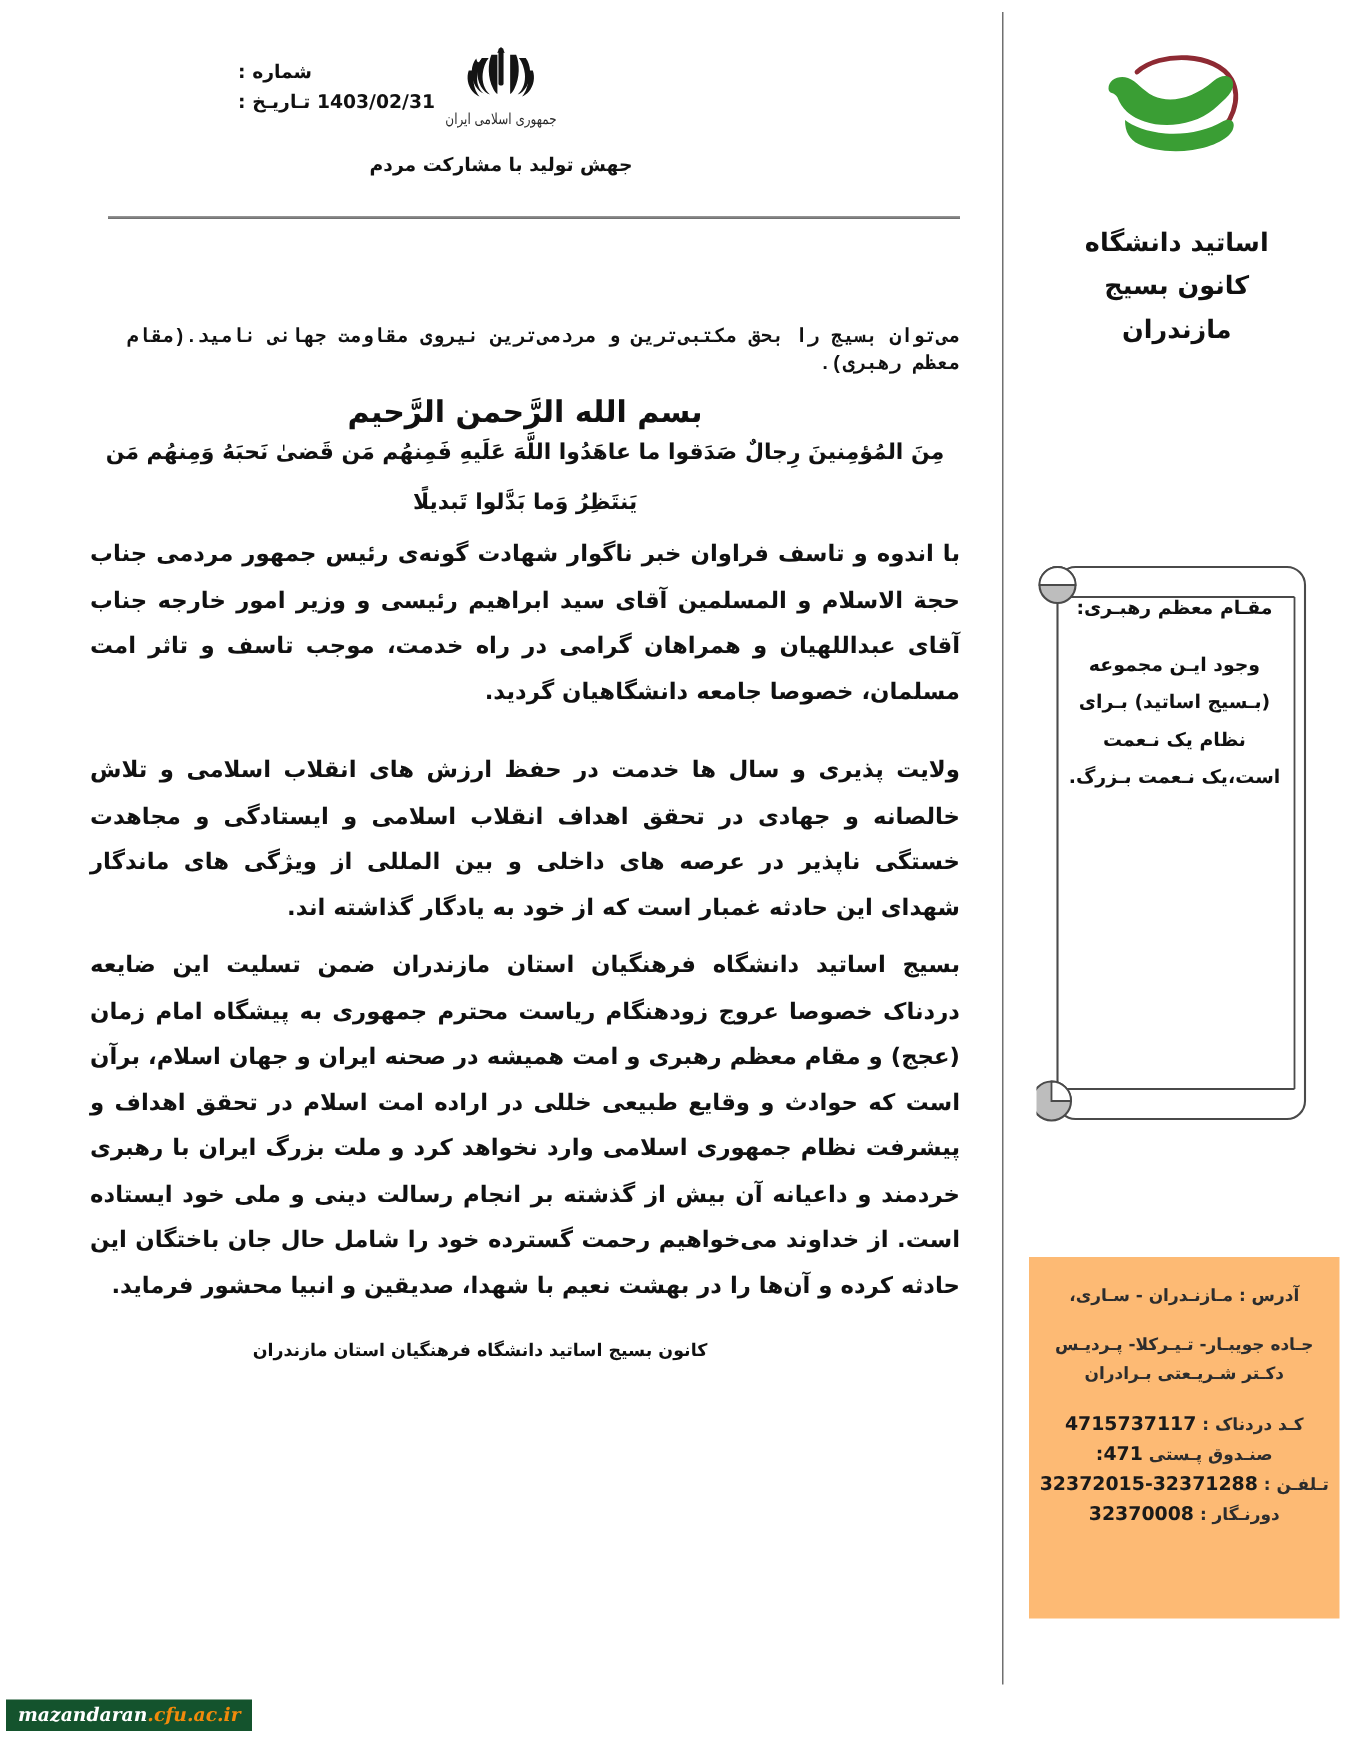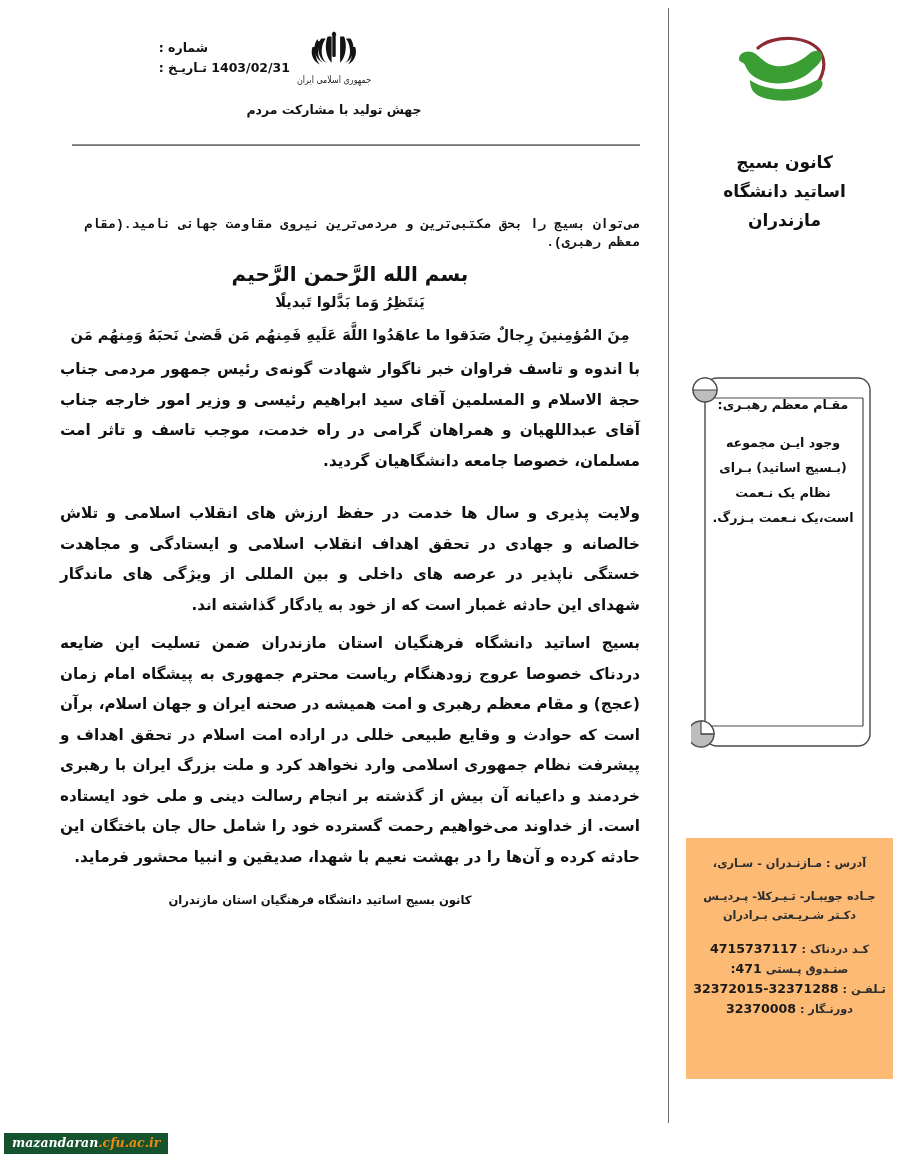--- a/index.html
+++ b/index.html
@@ -192,22 +192,22 @@
 
       <div class="slogan">جهش تولید با مشارکت مردم</div>
     </div>
 
     <div class="hrule"></div>
 
     <div class="leader-quote">می‌توان بسیج را بحق مکتبی‌ترین و مردمی‌ترین نیروی مقاومت جهانی نامید.(مقام معظم رهبری).</div>
 
     <div class="body">
       <div class="bism">بسم الله الرَّحمن الرَّحیم</div>
+      <div class="ayah">مِنَ المُؤمِنینَ رِجالٌ صَدَقوا ما عاهَدُوا اللَّهَ عَلَیهِ فَمِنهُم مَن قَضیٰ نَحبَهُ وَمِنهُم مَن</div>
       <div class="ayah">یَنتَظِرُ وَما بَدَّلوا تَبدیلًا</div>
-      <div class="ayah">مِنَ المُؤمِنینَ رِجالٌ صَدَقوا ما عاهَدُوا اللَّهَ عَلَیهِ فَمِنهُم مَن قَضیٰ نَحبَهُ وَمِنهُم مَن</div>
       <p class="para">با اندوه و تاسف فراوان خبر ناگوار شهادت گونه‌ی رئیس جمهور مردمی جناب حجة الاسلام و المسلمین آقای سید ابراهیم رئیسی و وزیر امور خارجه جناب آقای عبداللهیان و همراهان گرامی در راه خدمت، موجب تاسف و تاثر امت مسلمان، خصوصا جامعه دانشگاهیان گردید.</p>
       <div class="gap"></div>
       <p class="para">ولایت پذیری  و سال ها خدمت در حفظ ارزش های انقلاب اسلامی و تلاش خالصانه و جهادی در تحقق اهداف انقلاب اسلامی و ایستادگی و مجاهدت خستگی ناپذیر در عرصه های داخلی و بین المللی از ویژگی های ماندگار شهدای این حادثه غمبار است که از خود به یادگار گذاشته اند.</p>
       <div class="gap-sm"></div>
       <p class="para">بسیج اساتید دانشگاه فرهنگیان استان مازندران ضمن تسلیت این ضایعه دردناک خصوصا عروج زودهنگام ریاست محترم جمهوری به پیشگاه امام زمان (عجج) و مقام معظم رهبری و امت همیشه در صحنه ایران و جهان اسلام، برآن است که حوادث و وقایع طبیعی خللی در اراده امت اسلام در تحقق اهداف و پیشرفت نظام جمهوری اسلامی وارد نخواهد کرد و ملت بزرگ ایران با رهبری خردمند و داعیانه آن بیش از گذشته بر انجام رسالت دینی و ملی خود ایستاده است. از خداوند می‌خواهیم رحمت گسترده خود را شامل حال جان باختگان این حادثه کرده و آن‌ها را در بهشت نعیم با شهدا، صدیقین و انبیا محشور فرماید.</p>
     </div>
 
     <div class="signature">کانون بسیج اساتید دانشگاه فرهنگیان استان مازندران</div>
   </div>
 
@@ -215,22 +215,22 @@
 
     <div class="logo-wrap">
       <svg width="120" height="90" viewBox="0 0 120 90">
         <path d="M33 22 C48 8 86 9 96 27 C103 40 96 58 84 64" fill="none" stroke="#8e2a33" stroke-width="3.2" stroke-linecap="round"></path>
         <path d="M14 33 C14 27 21 24 27 26 C33 28 36 34 44 38 C55 43 70 40 84 28 C90 23 96 24 97 29 C98 35 92 40 84 47 C72 57 52 60 38 55 C26 51 22 44 20 39 C18 35 14 37 14 33 Z" fill="#3a9e34"></path>
         <path d="M25 54 C30 58 40 62 52 63 C66 64 80 61 90 55 C95 52 99 55 97 60 C95 66 84 72 70 74 C56 76 42 74 34 70 C28 67 25 62 25 54 Z" fill="#3a9e34"></path>
       </svg>
     </div>
 
     <div class="org-title">
+      <div>اساتید دانشگاه</div>
       <div>کانون بسیج</div>
-      <div>اساتید دانشگاه</div>
       <div>مازندران</div>
     </div>
 
     <div class="scroll-box">
       <svg width="185" height="392" viewBox="0 0 185 392">
         <rect x="14" y="10" width="165" height="368" rx="12" ry="12" fill="#ffffff" stroke="#4a4a4a" stroke-width="1.4"></rect>
         <line x1="14" y1="30" x2="172" y2="30" stroke="#4a4a4a" stroke-width="1.2"></line>
         <line x1="14" y1="358" x2="172" y2="358" stroke="#4a4a4a" stroke-width="1.2"></line>
         <line x1="172" y1="30" x2="172" y2="358" stroke="#4a4a4a" stroke-width="1.2"></line>
         <circle cx="14" cy="22" r="12" fill="#bdbdbd" stroke="#4a4a4a" stroke-width="1.4"></circle>

